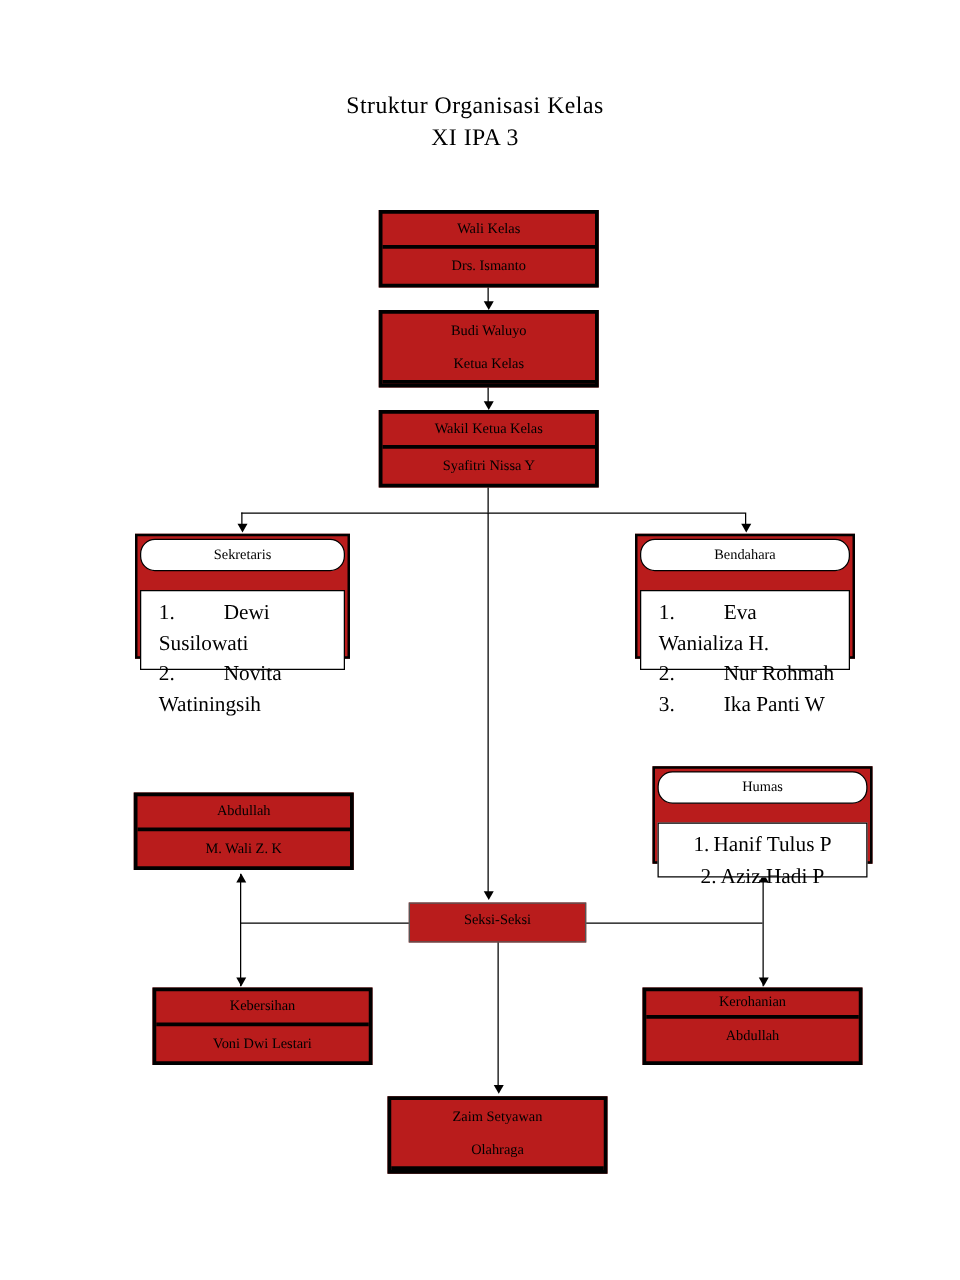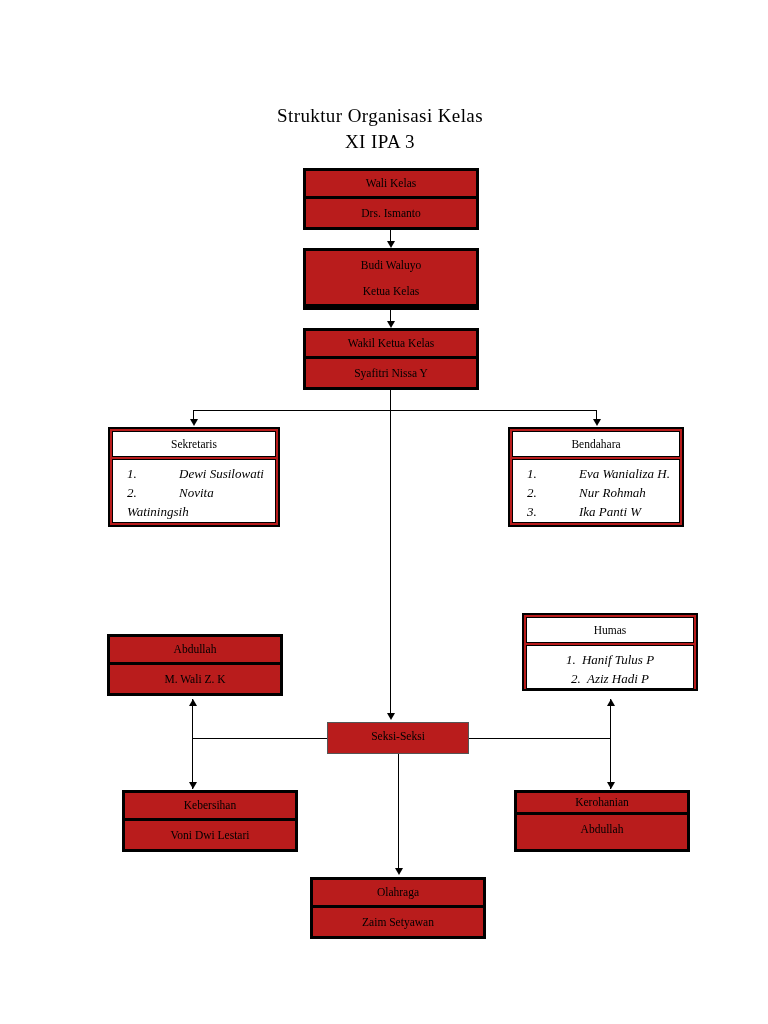--- a/index.html
+++ b/index.html
@@ -17,21 +17,21 @@
     width: 768px;
     height: 1024px;
     overflow: hidden;
     background: #ffffff;
   }
 
   
   .title-block {
     position: absolute;
     left: 0;
-    top: 103px;
+    top: 72px;
     width: 760px;
     text-align: center;
   }
   .title-line {
     font-size: 19px;
     line-height: 26px;
     letter-spacing: 0.4px;
     white-space: nowrap;
   }
 
@@ -68,37 +68,37 @@
   .node.nested {
     border: 2px solid #000000;
     padding: 2px;
   }
   .node.nested .cell {
     border: 1px solid #000000;
     background: #ffffff;
   }
   .node.nested .cell.head {
     border-bottom: 1px solid #000000;
-    margin-bottom: 2px;
+    margin-bottom: 15px;
+    border-radius: 12px;
   }
   .node.nested .cell.list {
     display: block;
     text-align: left;
     white-space: normal;
     padding: 5px 4px 4px 4px;
   }
 
   
   ol.members {
     margin: 0;
     padding: 0;
     list-style: none;
-    font-size: 13px;
+    font-size: 17px;
     line-height: 1.45;
-    font-style: italic;
   }
   ol.members li {
     display: block;
     white-space: normal;
   }
   ol.members.tabbed li {
     padding-left: 10px;
     text-indent: 0;
   }
   ol.members.tabbed li .num {
@@ -241,17 +241,17 @@
     <div class="cell head" style="height:28px;">Kebersihan</div>
     <div class="cell" style="height:28px;">Voni Dwi Lestari</div>
   </div>
 
   <div class="node" style="left:514px; top:790px; width:176px; height:62px;">
     <div class="cell head" style="height:22px;">Kerohanian</div>
     <div class="cell" style="height:28px;">Abdullah</div>
   </div>
 
   <div class="node" style="left:310px; top:877px; width:176px; height:62px;">
+    <div class="cell" style="height:28px;">Zaim Setyawan</div>
     <div class="cell head" style="height:28px;">Olahraga</div>
-    <div class="cell" style="height:28px;">Zaim Setyawan</div>
   </div>
 
 </div>
 
 </body></html>

